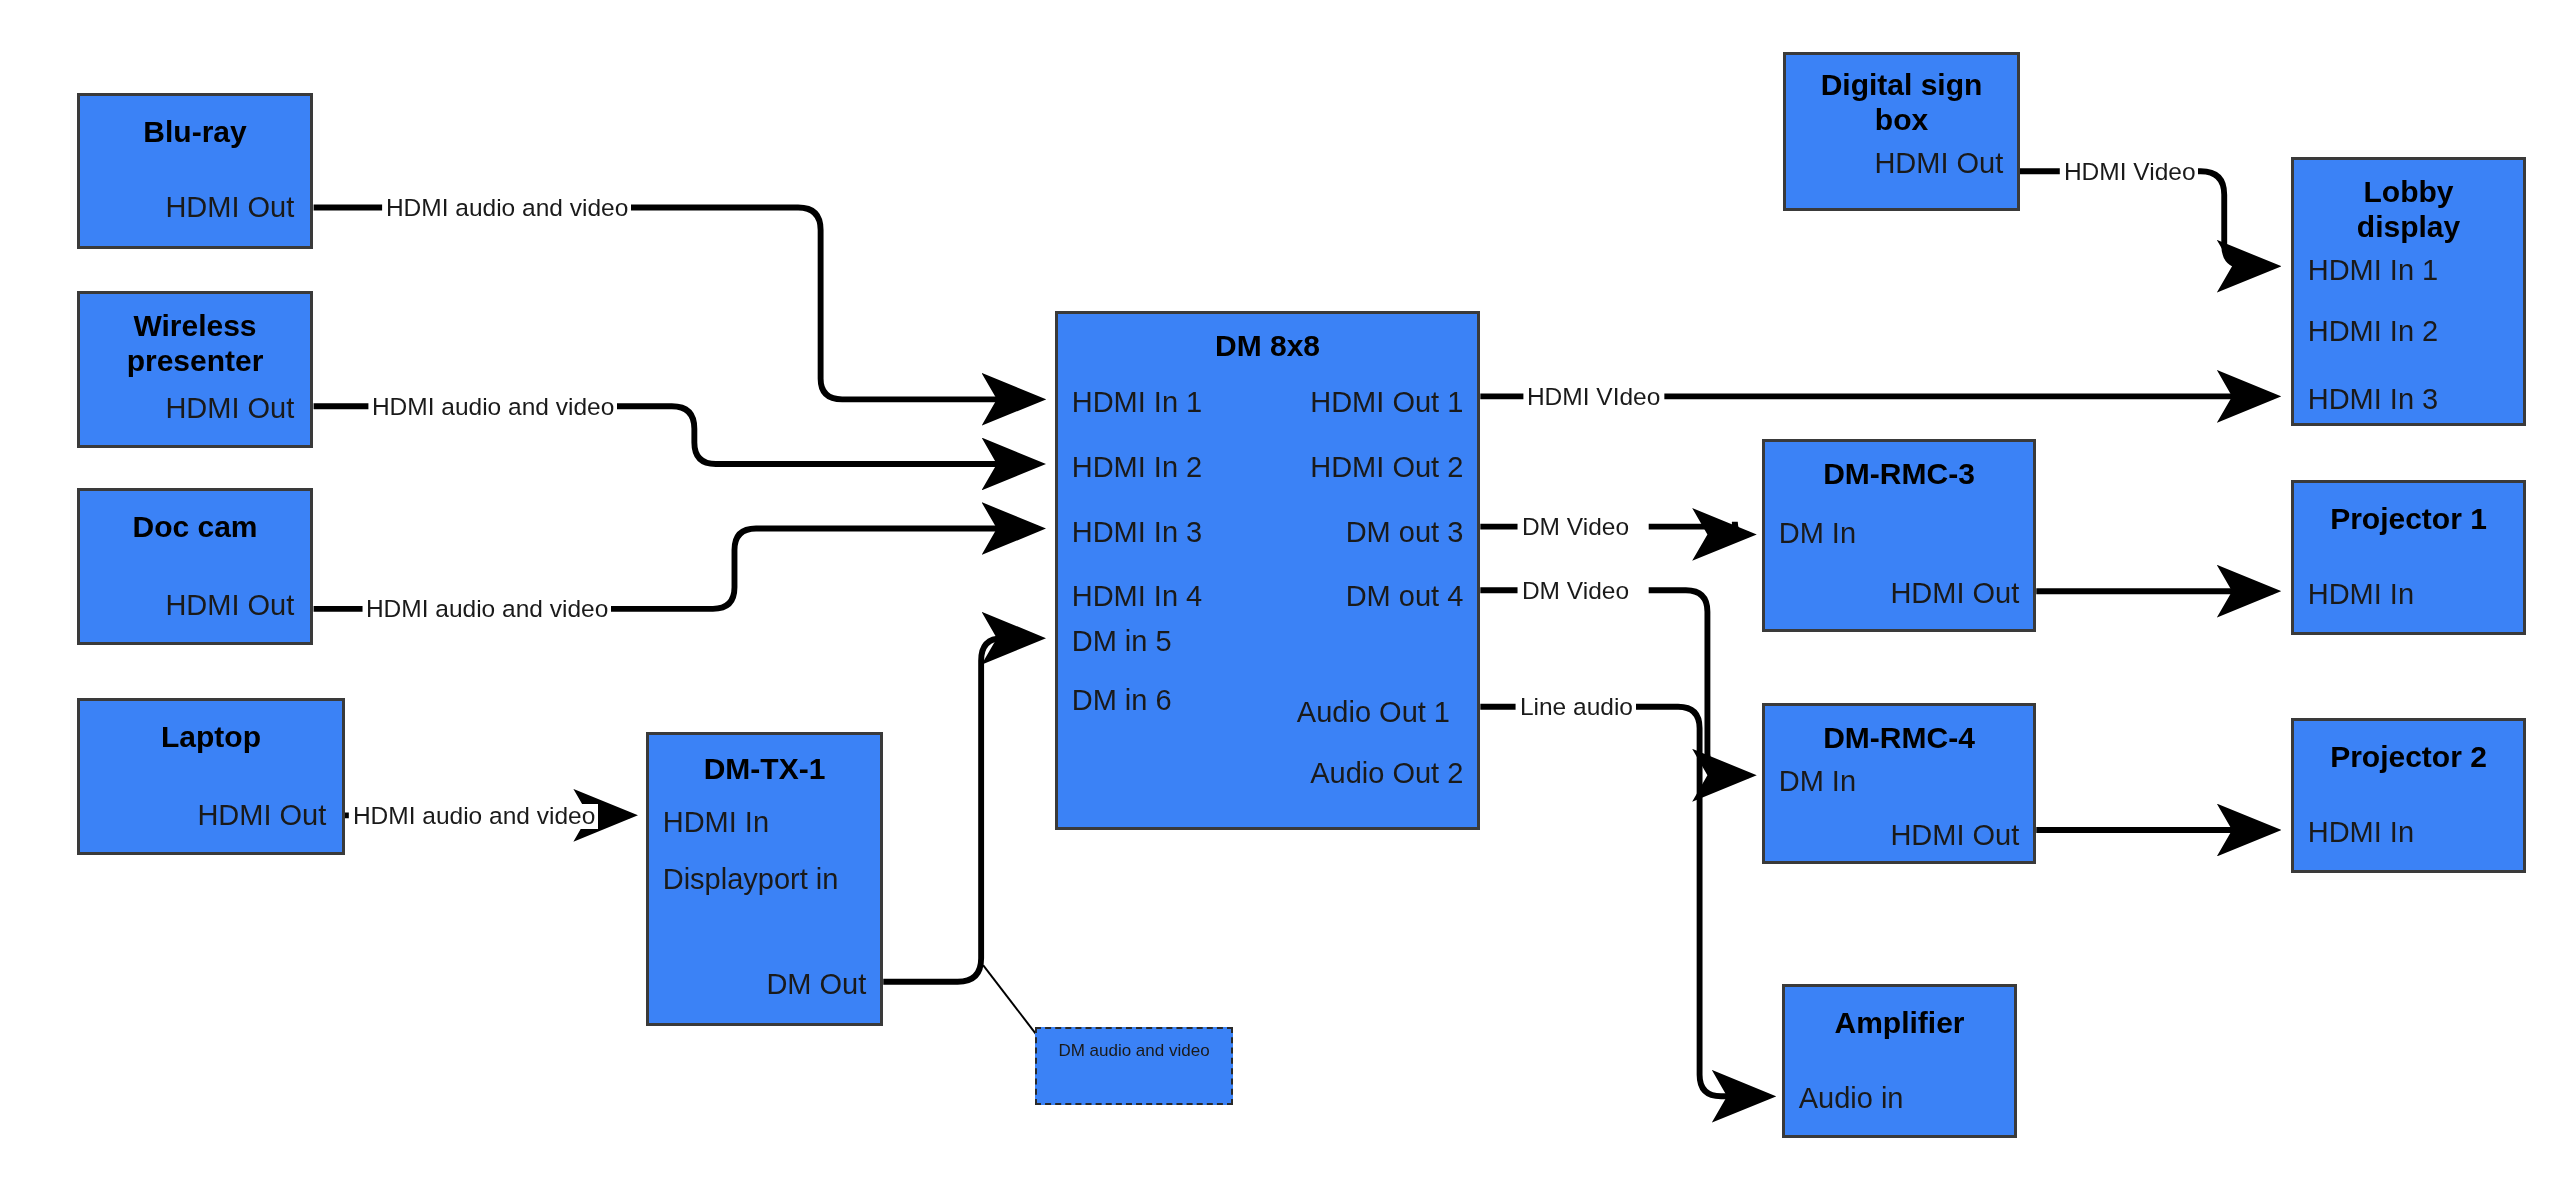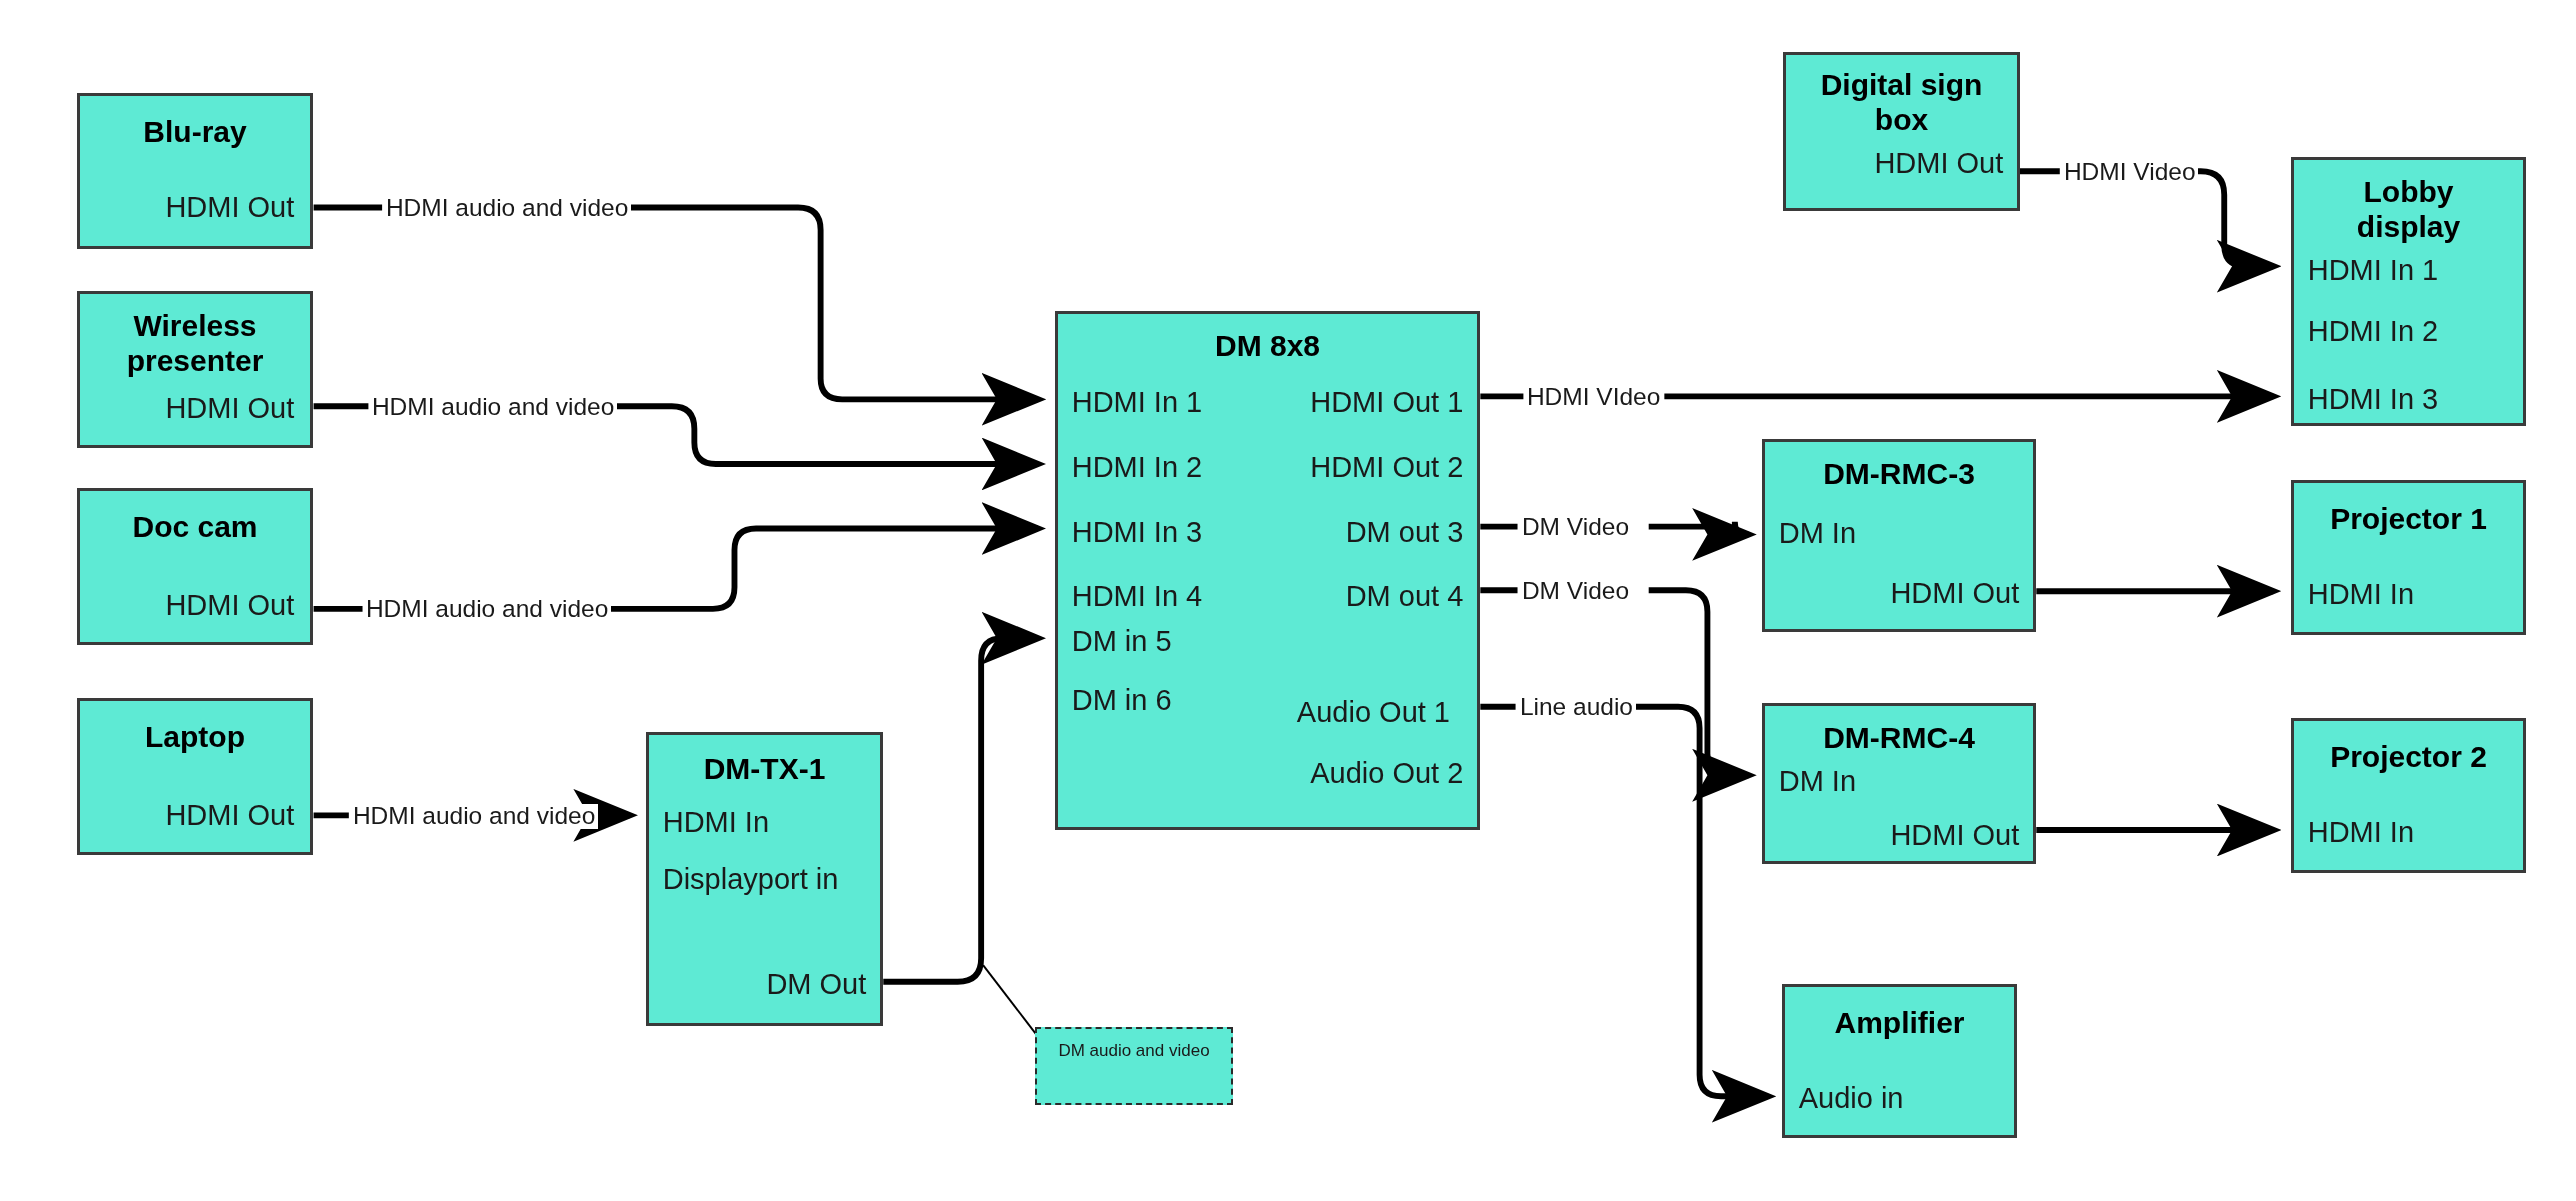--- a/index.html
+++ b/index.html
@@ -21,21 +21,21 @@
     left: 0;
     top: 0;
     width: 2576px;
     height: 1201px;
     pointer-events: none;
   }
   .node {
     position: absolute;
     box-sizing: border-box;
     border: 3.9px solid #3a3a3a;
-    background: #5eead4;
+    background: #3b82f6;
     z-index: 2;
   }
   .node.dashed {
     border: 2px dashed #2a2a2a;
   }
   .node-title {
     font-weight: bold;
     font-size: 30px;
     color: #000000;
     text-align: center;
@@ -64,21 +64,21 @@
     white-space: nowrap;
     z-index: 3;
     padding: 0 2.9px;
     line-height: 1;
   }
 
   
   #n-bluray     { left: 77px;   top: 93px;   width: 236px; height: 156px; }
   #n-wireless   { left: 77px;   top: 291px;  width: 236px; height: 157px; }
   #n-doccam     { left: 77px;   top: 488px;  width: 236px; height: 157px; }
-  #n-laptop     { left: 77px;   top: 698px;  width: 236px; height: 157px; }
+  #n-laptop     { left: 77px;   top: 698px;  width: 268px; height: 157px; }
   #n-dmtx1      { left: 646px;  top: 732px;  width: 237px; height: 294px; }
   #n-dm8x8box   { left: 1055px; top: 311px;  width: 425px; height: 519px; }
   #n-note       { left: 1035px; top: 1027px; width: 198px; height: 78px; }
   #n-digisign   { left: 1783px; top: 52px;   width: 237px; height: 159px; }
   #n-lobby      { left: 2291px; top: 157px;  width: 235px; height: 269px; }
   #n-rmc3       { left: 1762px; top: 439px;  width: 274px; height: 193px; }
   #n-rmc4       { left: 1762px; top: 703px;  width: 274px; height: 161px; }
   #n-proj1      { left: 2291px; top: 480px;  width: 235px; height: 155px; }
   #n-proj2      { left: 2291px; top: 718px;  width: 235px; height: 155px; }
   #n-amp        { left: 1782px; top: 984px; width: 235px; height: 154px; padding-left: 16px; }

